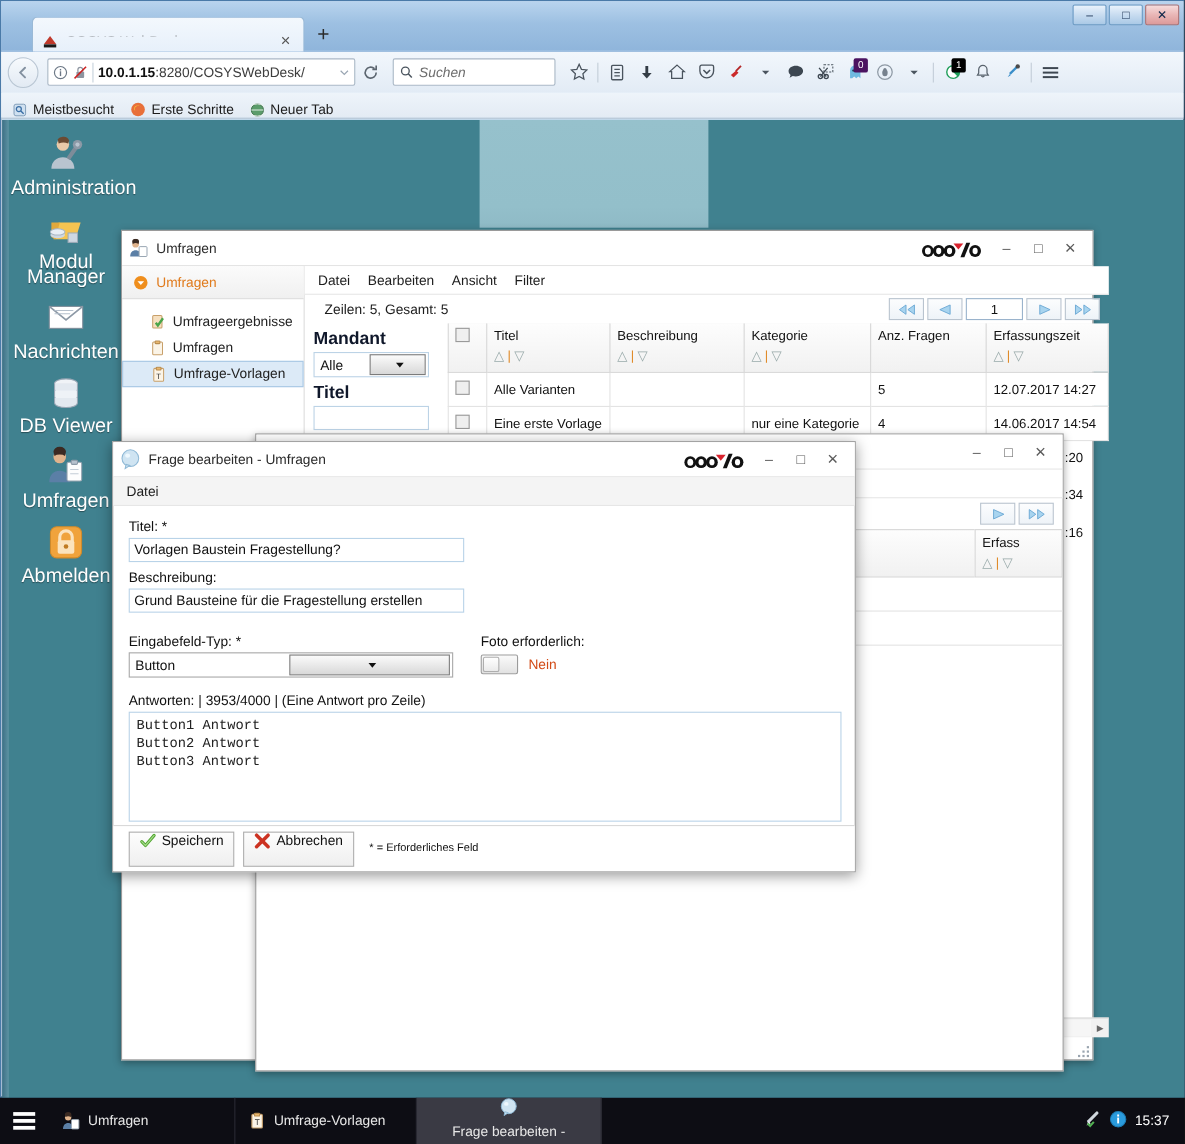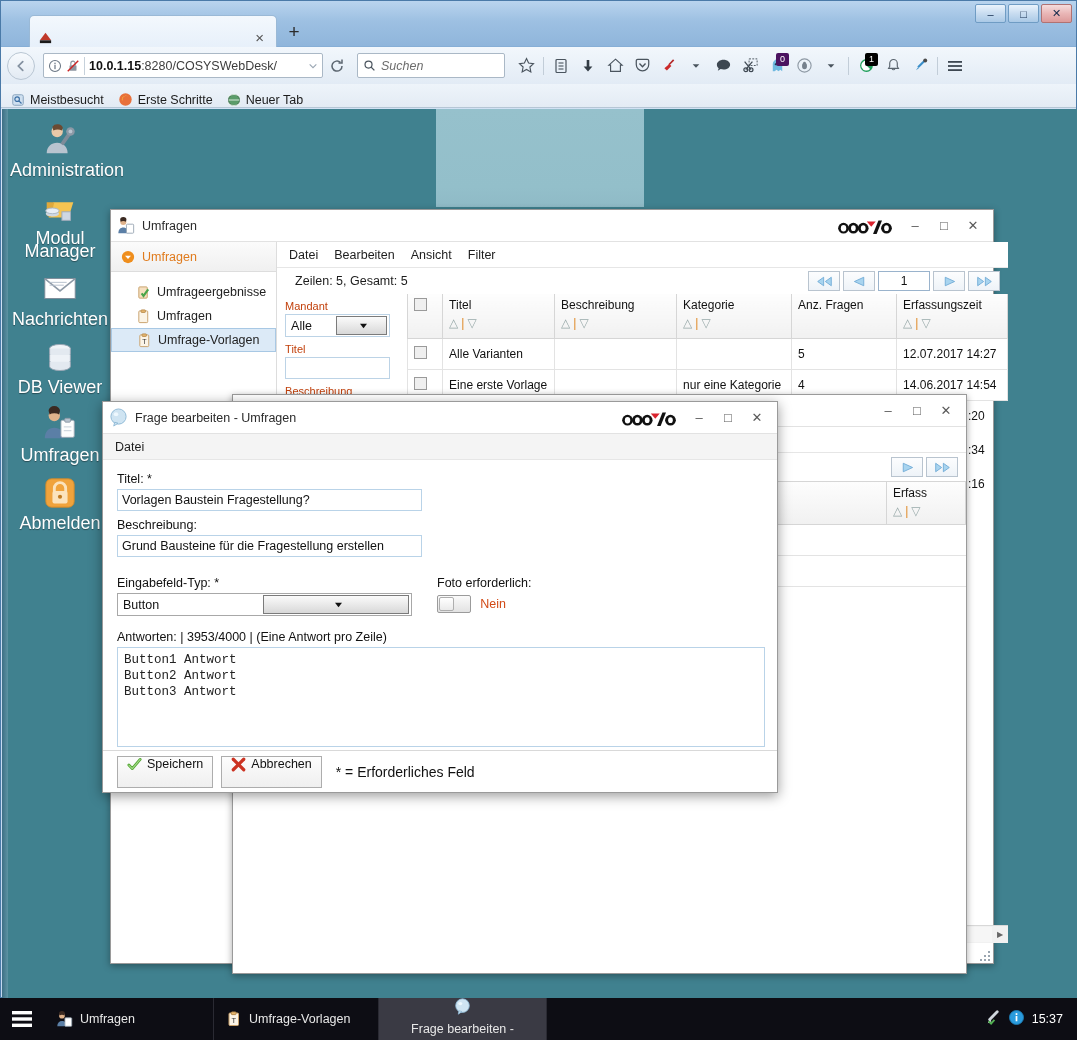--- a/index.html
+++ b/index.html
@@ -158,21 +158,21 @@
   }
   .jtable td {
     border: 1px solid #e3e3e3; font-size: 12px; color: #111;
     padding: 5px 6px; height: 31px; background: #fff; overflow: hidden; white-space: nowrap;
   }
   .sortctl { display: flex; align-items: center; gap: 3px; margin-top: 4px; }
   .cbox { width: 13px; height: 13px; border: 1px solid #9a9a9a; background: #efefef;
           display: inline-block; cursor: pointer; }
 
   
-  .filt-label { font-size: 11px; font-weight: normal; color: #c2410c; margin: 6px 0 2px; }
+  .filt-label { font-size: 16px; font-weight: bold; color: #0f172a; margin: 6px 0 2px; }
   .filt-input { width: 105px; height: 22px; border: 1px solid #bcd3e6; background: #fff; }
   .filt-select { width: 105px; height: 23px; border: 1px solid #bcd3e6; background: #fff;
                  display: flex; align-items: center; }
   .filt-select span { flex: 1; padding-left: 5px; font-size: 12.5px; color: #111; }
   .sel-arrow { width: 19px; height: 19px; margin-right: 2px; border: 1px solid #7b7b7b;
                background: linear-gradient(to bottom,#fbfbfb,#d8d8d8);
                display: flex; align-items: center; justify-content: center; cursor: pointer; }
 
   
   .dlg { position: absolute; left: 208px; top: 400px; width: 676px; height: 392px;
@@ -195,21 +195,21 @@
   .ta { width: 648px; height: 100px; border: 1px solid #b9d3e8; background: #fff;
         font-family: "Liberation Mono", monospace; font-size: 12.5px; color: #222;
         padding: 4px 6px; line-height: 16px; position: relative; }
   .dlg-footer { position: absolute; left: 0; bottom: 0; width: 100%; height: 42px;
                 border-top: 1px solid #d9d9d9; display: flex; align-items: center;
                 padding: 0 14px; gap: 8px; background: #fff; }
   .jbtn { height: 32px; border: 1px solid #adadad;
           background: linear-gradient(to bottom,#fdfdfd,#efefef);
           display: flex; align-items: flex-start; gap: 5px; padding: 0 9px;
           font-size: 12.5px; color: #111; cursor: pointer; }
-  .req-note { font-size: 14px; color: #111; margin-left: 6px; }
+  .req-note { font-size: 10px; color: #111; margin-left: 6px; }
 
   
   .hscroll { position: absolute; left: 0; bottom: 0; width: 100%; height: 18px;
              background: #f1f1f1; border-top: 1px solid #d8d8d8; display: flex; align-items: center; }
   .hs-arrow { width: 16px; height: 16px; display: flex; align-items: center; justify-content: center;
               color: #666; font-size: 8px; cursor: pointer; }
   .hs-track { flex: 1; height: 15px; background: #f6f6f6; position: relative; }
   .hs-thumb { position: absolute; left: 2px; top: 0; width: 355px; height: 15px;
               background: linear-gradient(to bottom,#fcfcfc,#dcdcdc); border: 1px solid #b4b4b4;
               display: flex; align-items: center; justify-content: center; cursor: pointer; }

